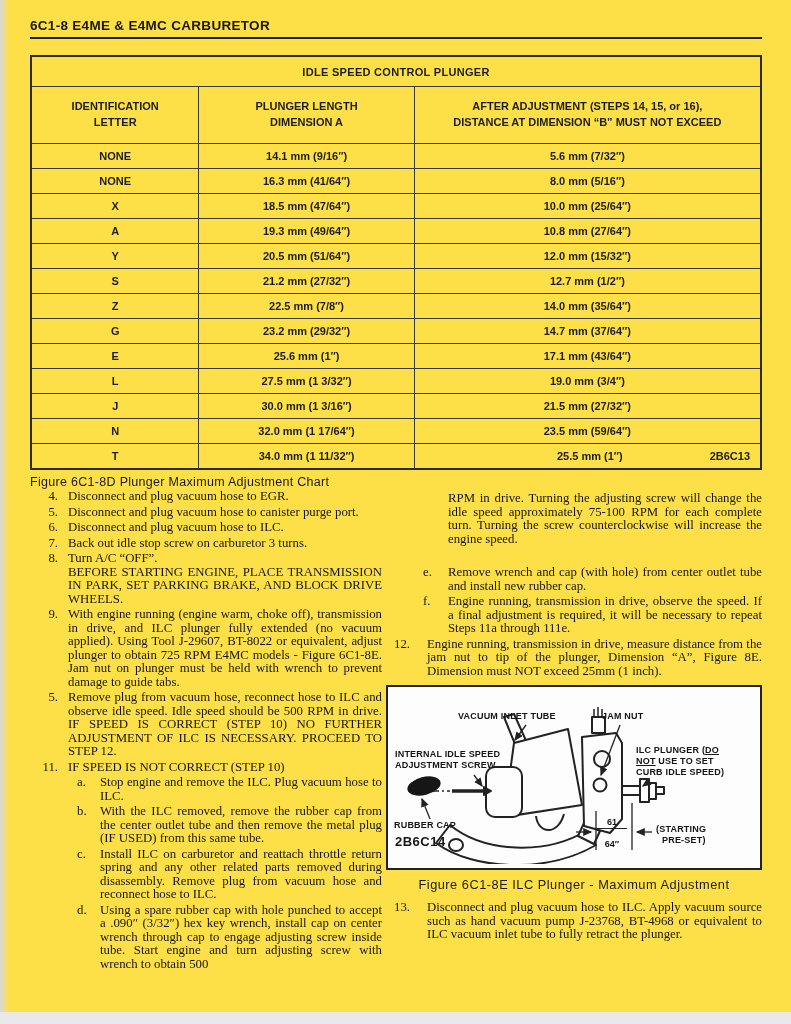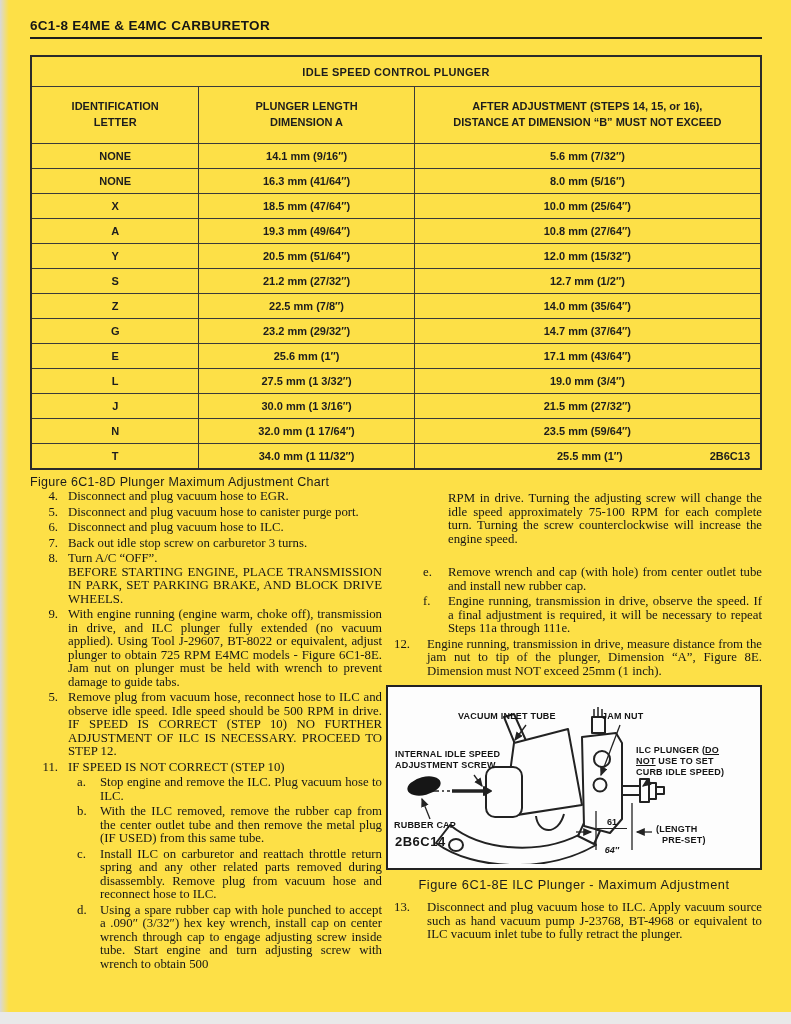--- a/index.html
+++ b/index.html
@@ -40,21 +40,21 @@
   .block{display:block;}
 
   
   .figbox{margin-top:7px;border:2px solid #222;height:181px;position:relative;background:#fdfdfd;}
   .figlabel{position:absolute;font:bold 9px/1.22 "Liberation Sans",sans-serif;
             letter-spacing:.2px;color:#141414;white-space:nowrap;}
   .figlabel .u{text-decoration:underline;}
   .figcode{position:absolute;font:bold 13px "Liberation Sans",sans-serif;letter-spacing:.5px;}
   .frac{position:absolute;width:30px;text-align:center;font:bold 9px/1.1 "Liberation Sans",sans-serif;}
   .frac span{display:block;}
-  .frac .den{border-top:1.5px solid #222;padding-top:17px;font-style:italic;}
+  .frac .den{border-top:1.5px solid #222;padding-top:11px;}
   .fig-caption{text-align:center;font:12.8px "Liberation Sans",sans-serif;letter-spacing:.5px;
                margin:7px 0 9px;color:#1b1b1b;}
   svg{position:absolute;left:0;top:0;}
 </style>
 </head>
 <body>
 
 <div id="page">
 
   <div class="hdr">6C1-8 E4ME &amp; E4MC CARBURETOR</div>
@@ -277,21 +277,21 @@
         <span class="block"><span class="u">NOT</span><span> USE TO SET</span></span>
         <span class="block">CURB IDLE SPEED)</span>
       </div>
       <div class="figlabel" style="left:6px;top:133px">RUBBER CAP</div>
       <div class="figcode" style="left:7px;top:147px">2B6C14</div>
       <div class="frac" style="left:209px;top:131px">
         <span>61</span>
         <span class="den">64″</span>
       </div>
       <div class="figlabel" style="left:268px;top:137px">
-        <span class="block">(LENGTH</span>
+        <span class="block">(STARTING</span>
         <span class="block" style="padding-left:6px">PRE-SET)</span>
       </div>
     </div>
     <div class="fig-caption">Figure 6C1-8E ILC Plunger - Maximum Adjustment</div>
 
     <div class="stepR">
         <span class="n">13.</span>
         <span class="t">Disconnect and plug vacuum hose to ILC. Apply vacuum source such as hand vacuum pump J-23768, BT-4968 or equivalent to ILC vacuum inlet tube to fully retract the plunger.</span>
       </div>
   </div>

